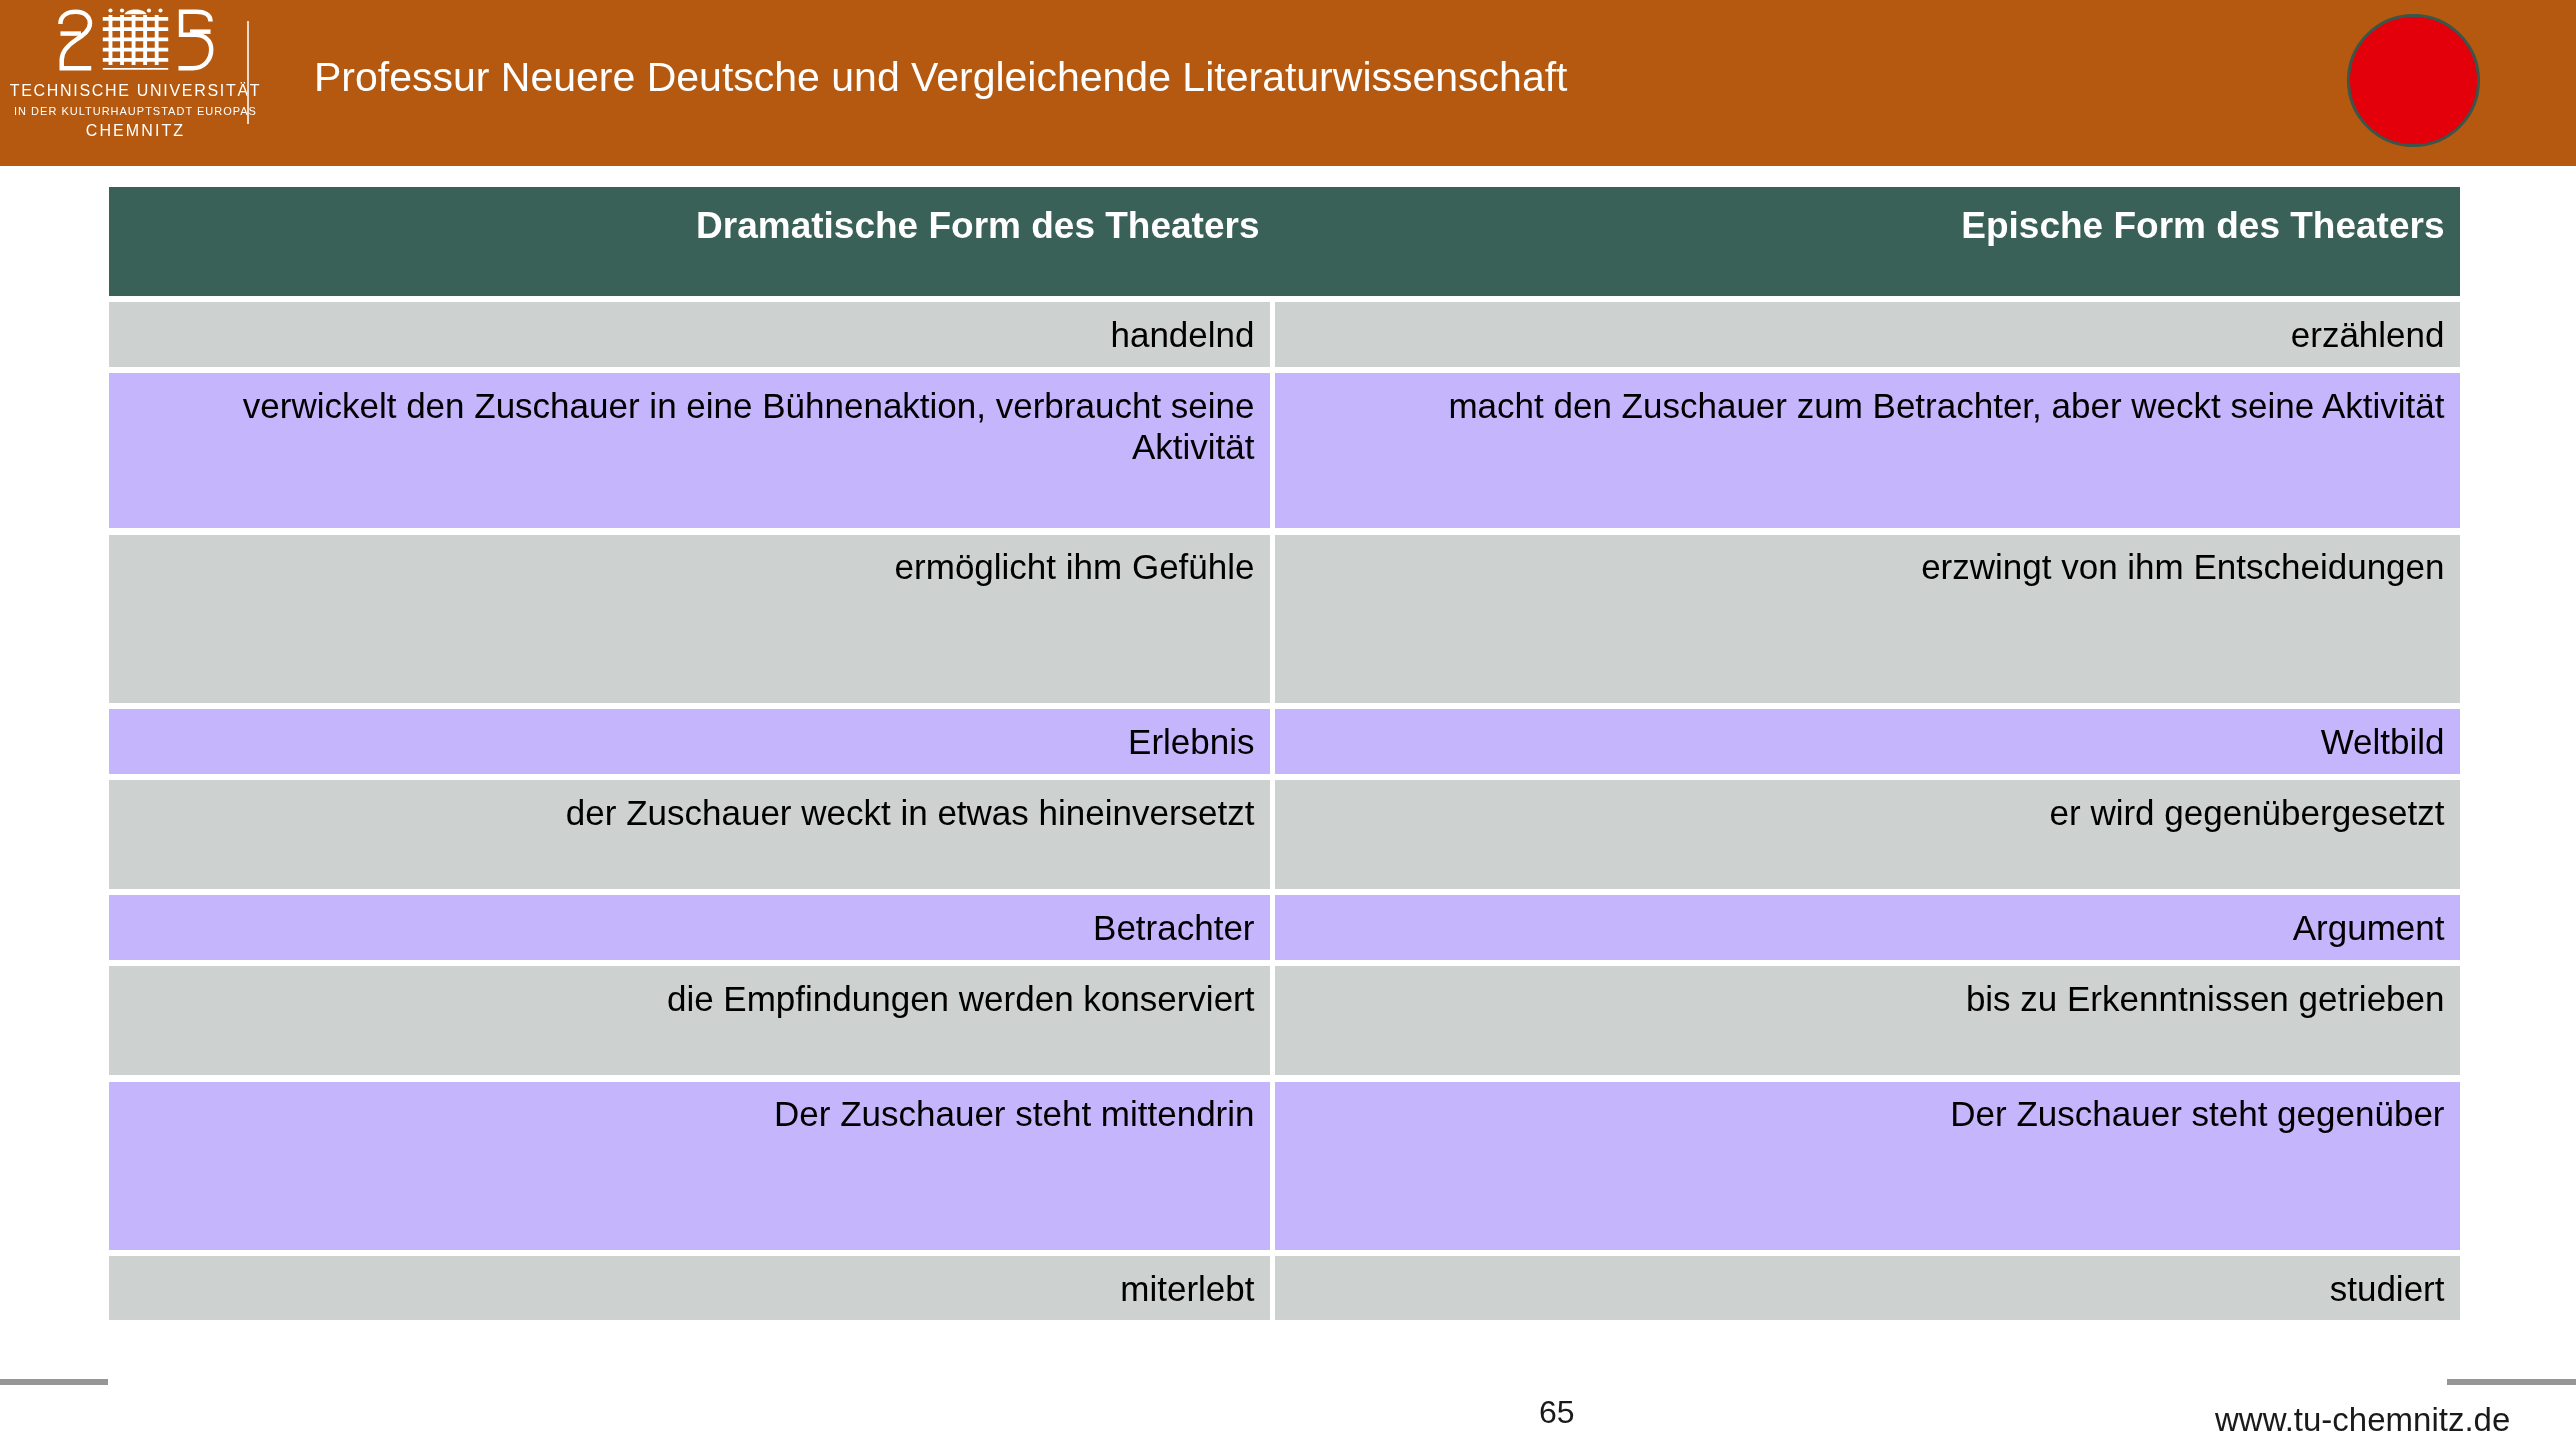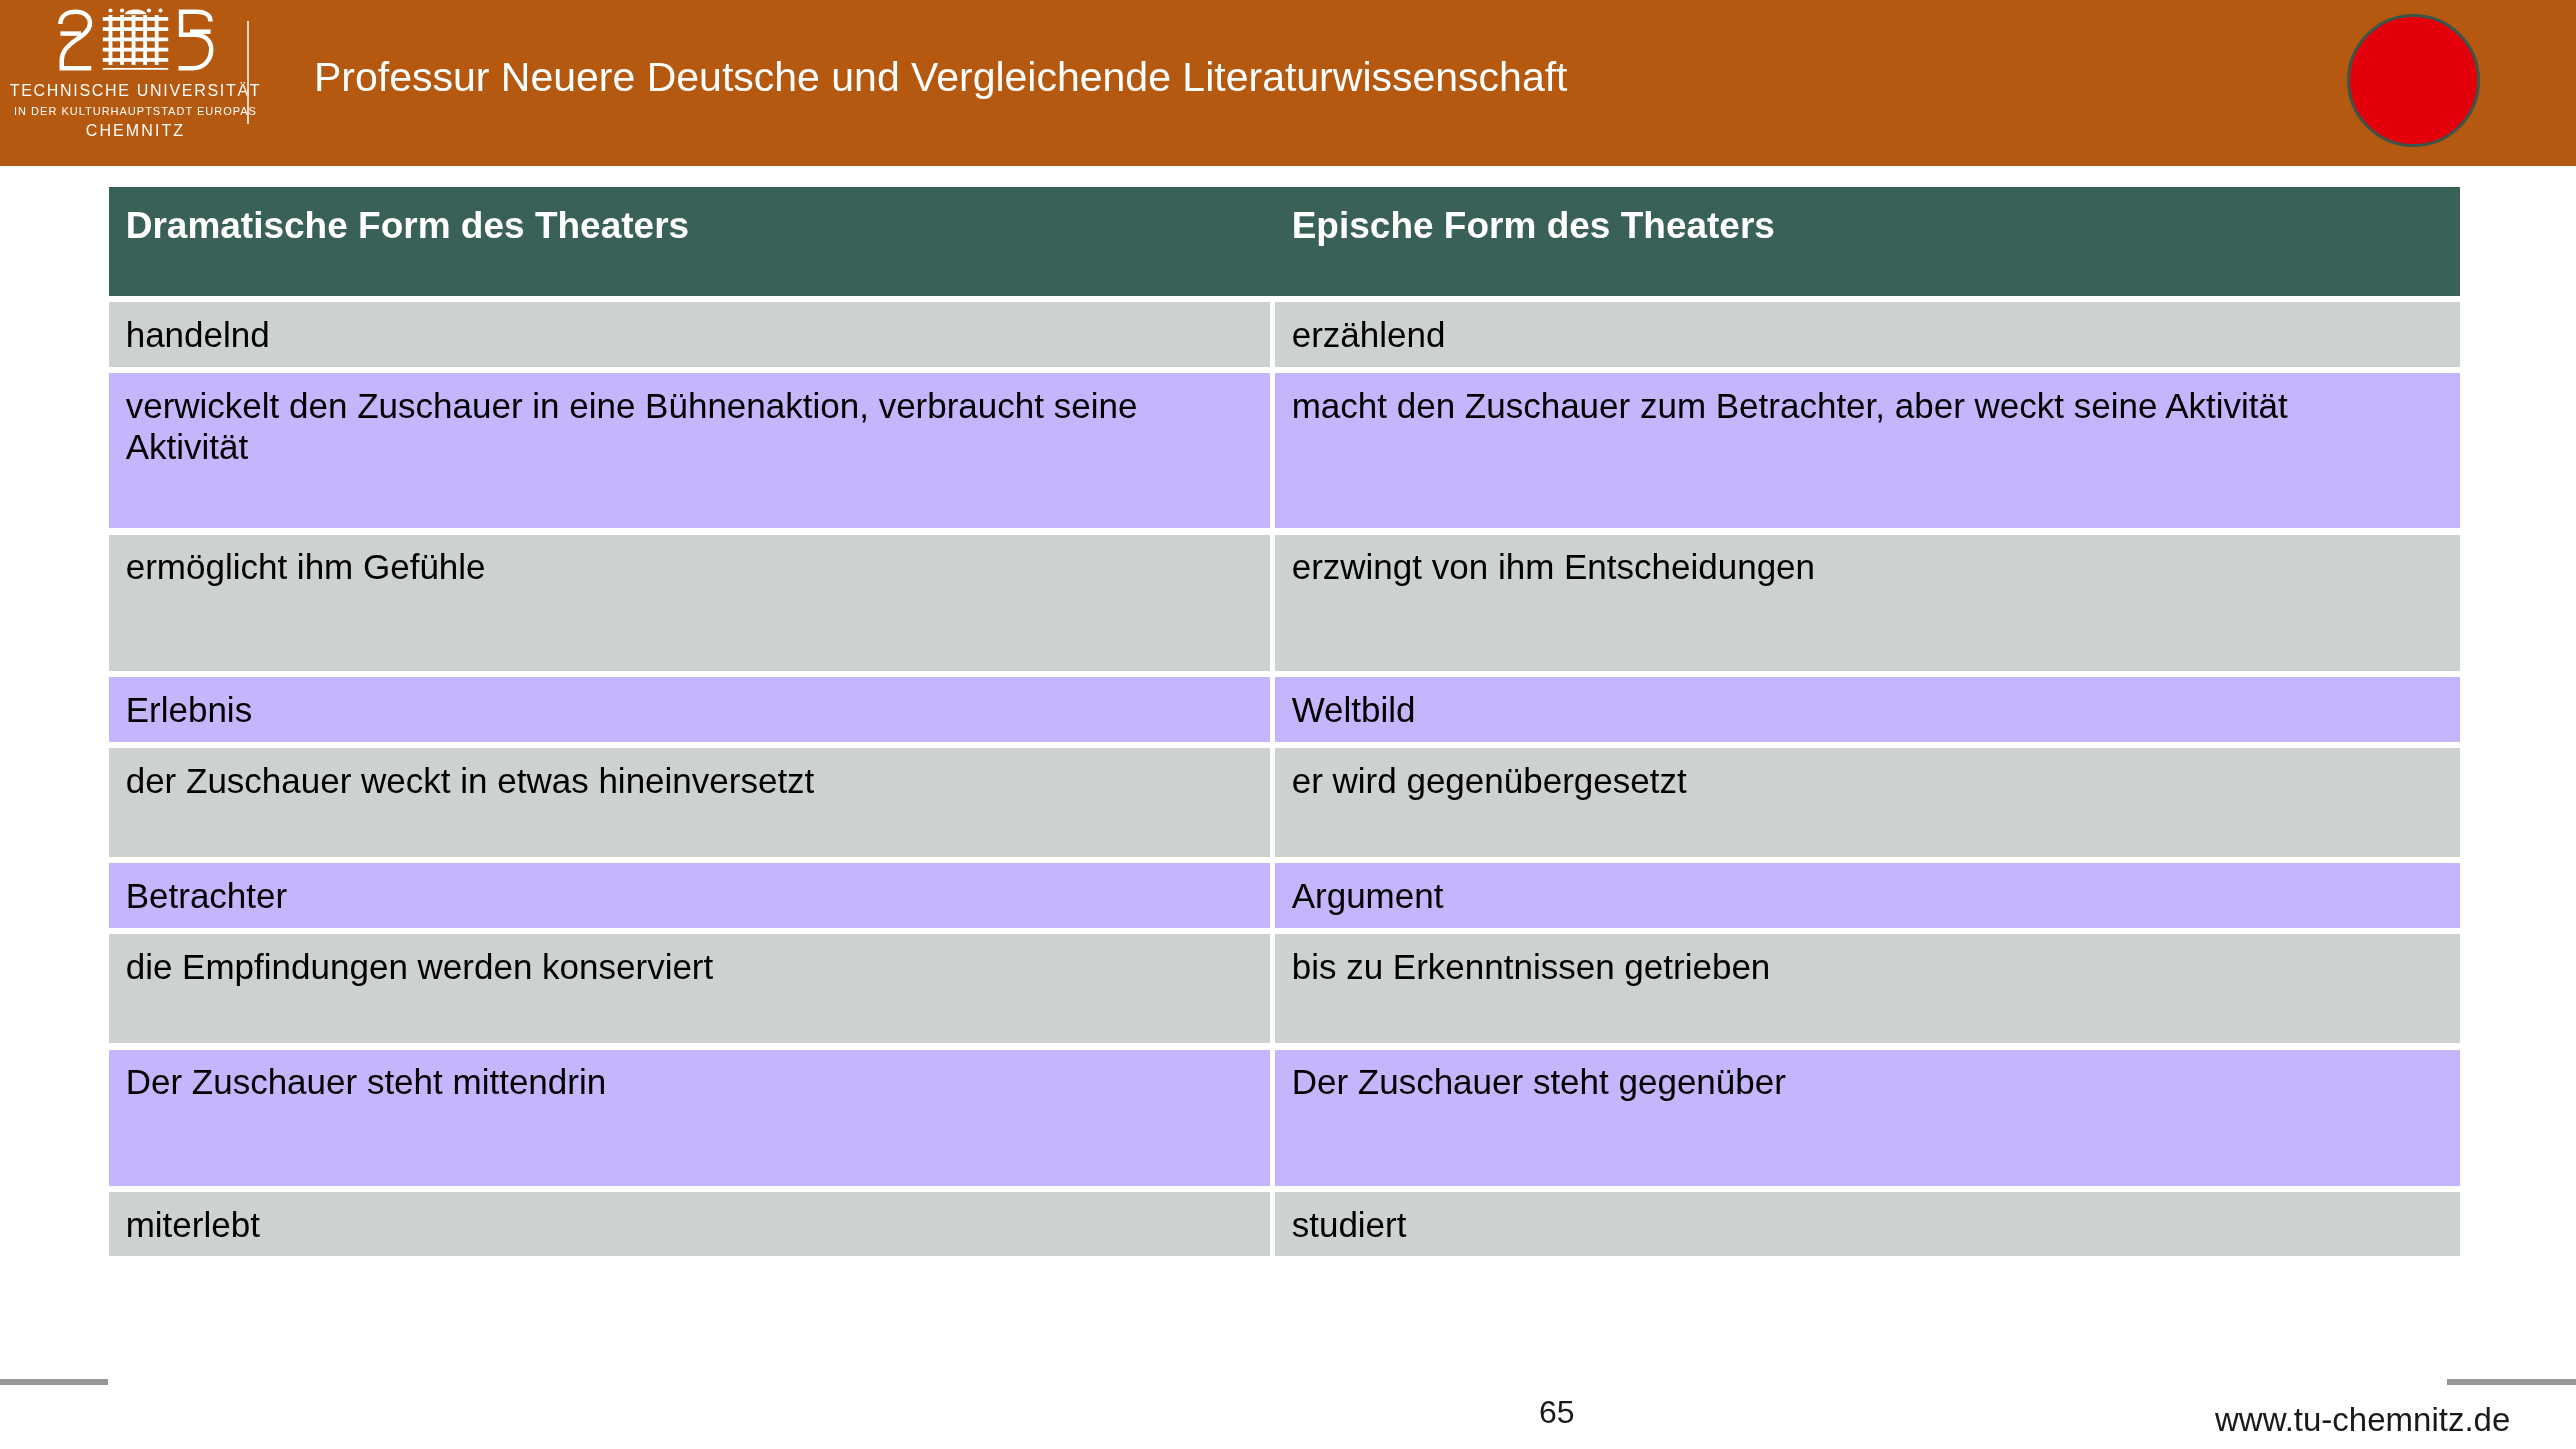--- a/index.html
+++ b/index.html
@@ -90,21 +90,21 @@
     width: 2351px;
     border-collapse: separate;
     border-spacing: 0;
   }
   #comparison-table td, #comparison-table th {
     vertical-align: top;
     padding: 11.6px 15.5px 11.6px 16.7px;
     font-size: 35px;
     line-height: 1.18;
     color: #000000;
-    text-align: left;
+    text-align: right;
     box-sizing: border-box;
   }
   #comparison-table th {
     background: #3A6157;
     color: #ffffff;
     font-weight: bold;
     height: 109px;
     font-size: 37px;
     padding-top: 16.7px;
   }
@@ -112,21 +112,21 @@
   .col-right { width: 1185px; }
 
   tr.row-dark  td { background: #CDD1D0; margin-top: 36px; }
   tr.row-light td { background: #c4b5fd; }
   tr.spacer td { height: 6.4px; padding: 0 !important; background: #ffffff !important; }
 
   td.cell-left  { border-right: 5.2px solid #ffffff; }
 
   .h-sm  { height: 59px; }
   .h-md  { height: 109px; }
-  .h-lg  { height: 136px; }
+  .h-lg  { height: 168px; }
   .h-xl  { height: 155px; }
 
   
   #footer-rule-left {
     position: absolute;
     left: 0;
     top: 1379px;
     width: 108px;
     height: 5.8px;
     background: #969696;

